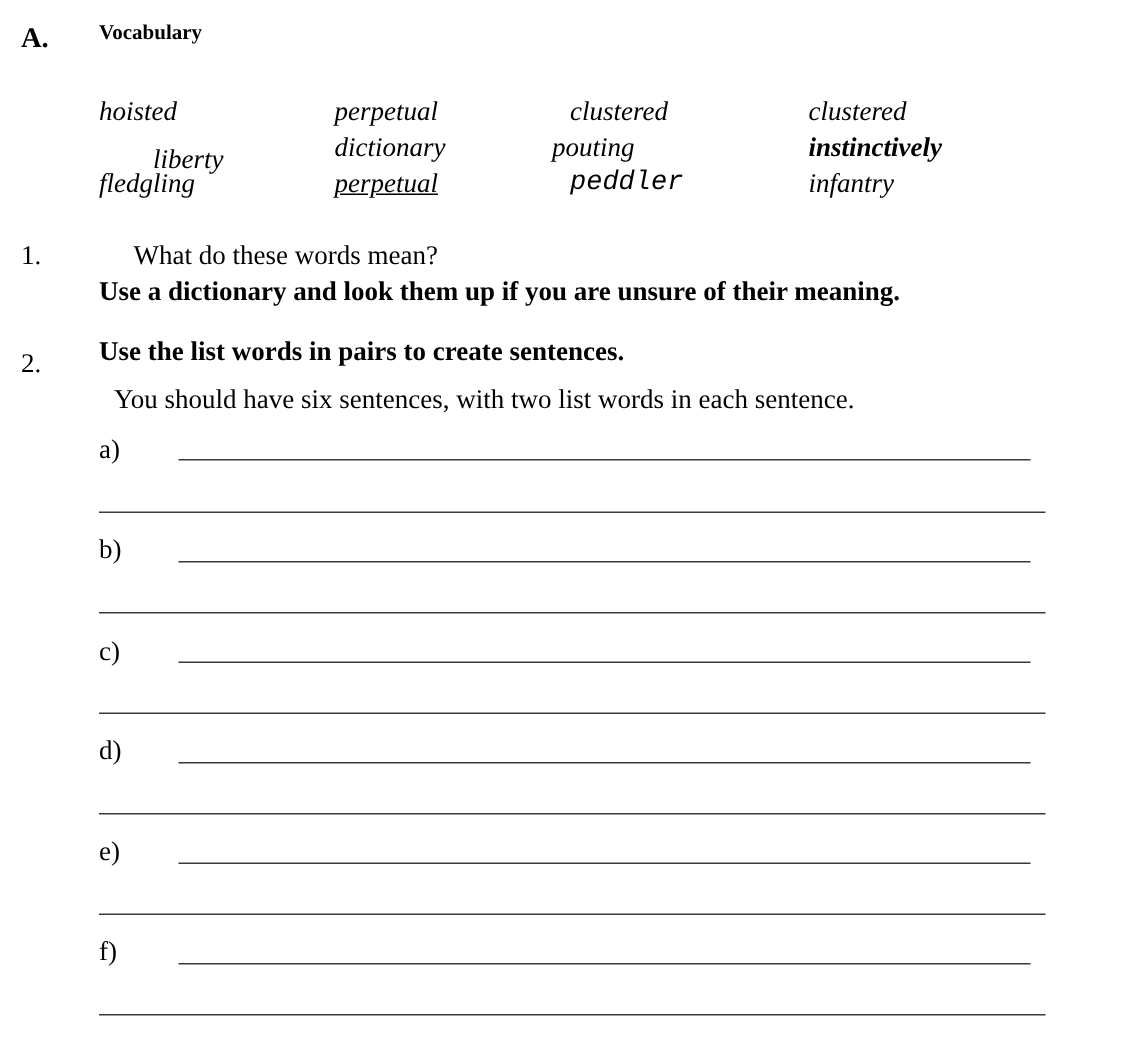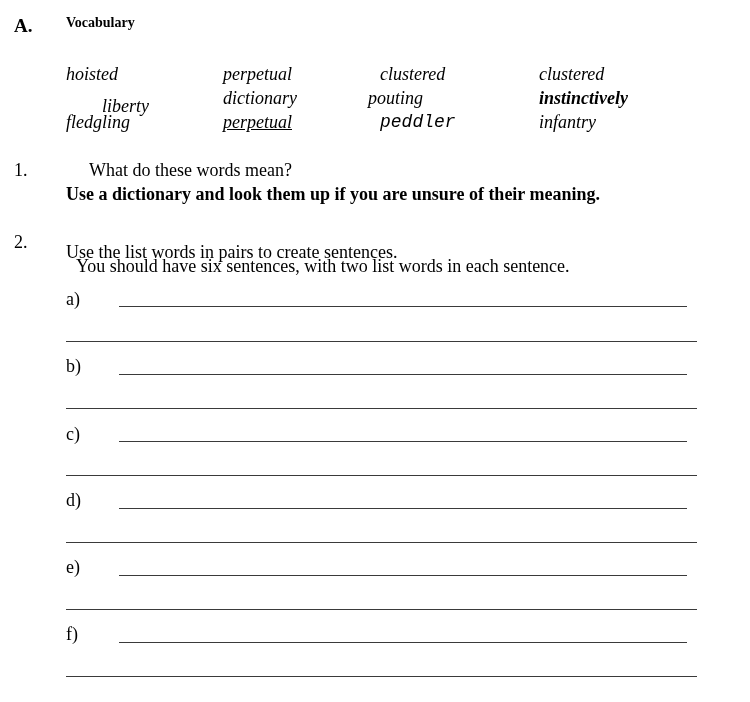--- a/index.html
+++ b/index.html
@@ -73,21 +73,21 @@
   </div>
 
   <div>
     <div class="abs num" style="left:14px; top:160px;">1.</div>
     <div class="abs instr" style="left:66px; top:158px;margin-left:23px;">What do these words mean?</div>
     <div class="abs instr" style="left:66px; top:182px;font-weight:bold;">Use a dictionary and look them up if you are unsure of their meaning.</div>
   </div>
 
   <div>
     <div class="abs num" style="left:14px; top:232px;">2.</div>
-    <div class="abs instr" style="left:66px; top:240px;">Use the list words in pairs to create sentences.</div>
+    <div class="abs instr" style="left:66px; top:222px;font-weight:bold;">Use the list words in pairs to create sentences.</div>
     <div class="abs instr" style="left:76px; top:254px;">You should have six sentences, with two list words in each sentence.</div>
   </div>
 
   <div>
     <div class="abs ans-label" style="left:66px; top:289px;">a)</div>
     <div class="line line-short" style="top:306px;"></div>
     <div class="line line-long" style="top:341px;"></div>
   </div>
 
   <div>

